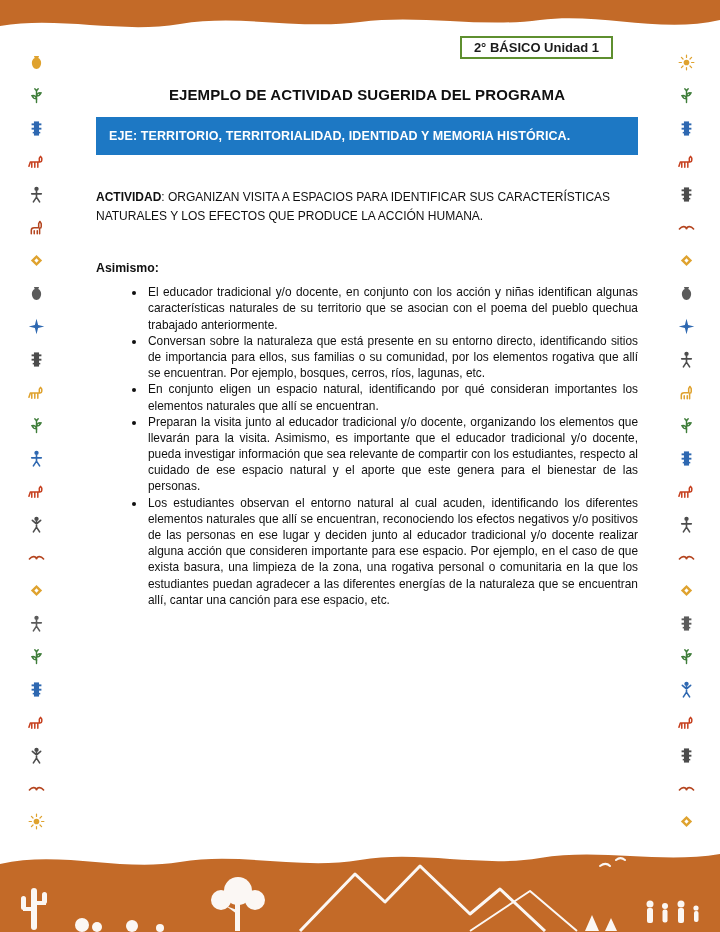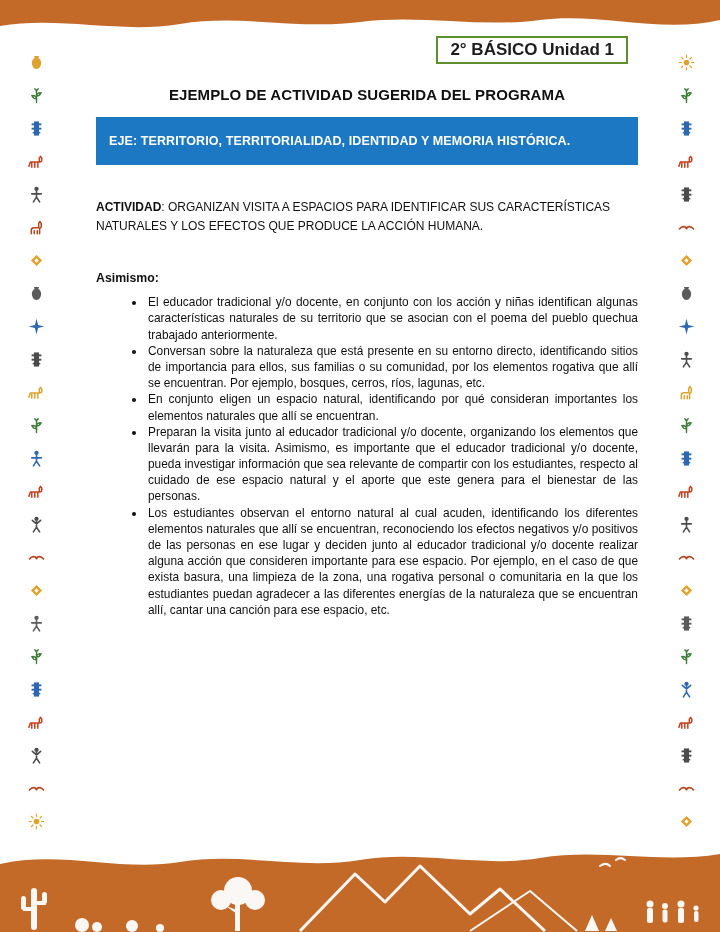--- a/index.html
+++ b/index.html
@@ -3,36 +3,36 @@
 <meta charset="utf-8">
 <style>
   * { margin:0; padding:0; box-sizing:border-box; }
   body { width:720px; height:932px; background:#fff; font-family:"Liberation Sans",sans-serif; }
   .page { position:relative; width:720px; height:932px; background:#fff; overflow:hidden; }
 
   .top-band { position:absolute; top:0; left:0; display:block; }
   .bottom-band { position:absolute; bottom:0; left:0; display:block; }
 
   .badge {
-    position:absolute; top:36px; right:92px;
+    position:absolute; top:36px; right:107px;
     background:#fff; border:2px solid var(--badge_border,#5e8f2f);
-    padding:2px 12px; font-size:17px; font-weight:bold; color:#1c1c1c;
+    padding:2px 12px; font-size:13px; font-weight:bold; color:#1c1c1c;
     white-space:nowrap;
   }
 
   .icon-col { position:absolute; top:54px; width:36px; display:flex; flex-direction:column; gap:16px; align-items:center; }
   .icon-col.left { left:18px; }
   .icon-col.right { right:16px; }
   .side-icon { width:17px; height:17px; display:block; }
 
   .content { position:absolute; left:96px; right:82px; top:86px; color:#111; }
   .title { font-size:15px; font-weight:bold; text-align:center; color:#101010; letter-spacing:0.1px; }
   .eje {
     margin-top:14px; background:var(--blue,#1d78c4); color:#fff;
-    font-weight:bold; font-size:12.5px; height:48px;
+    font-weight:bold; font-size:12.5px; height:38px;
     display:flex; align-items:center; padding:0 13px; letter-spacing:0.1px;
   }
   .actividad { margin-top:33px; font-size:12px; line-height:1.55; text-align:left; color:#101010; }
   .actividad .b { font-weight:bold; }
   .ejemplos { margin-top:36px; font-weight:bold; font-size:12.3px; color:#101010; }
   ul.bullets { margin-top:9px; padding-left:50px; font-size:11.9px; line-height:1.36; text-align:justify; color:#101010; }
   ul.bullets li { padding-left:2px; }
 </style>
 </head>
 <body>

